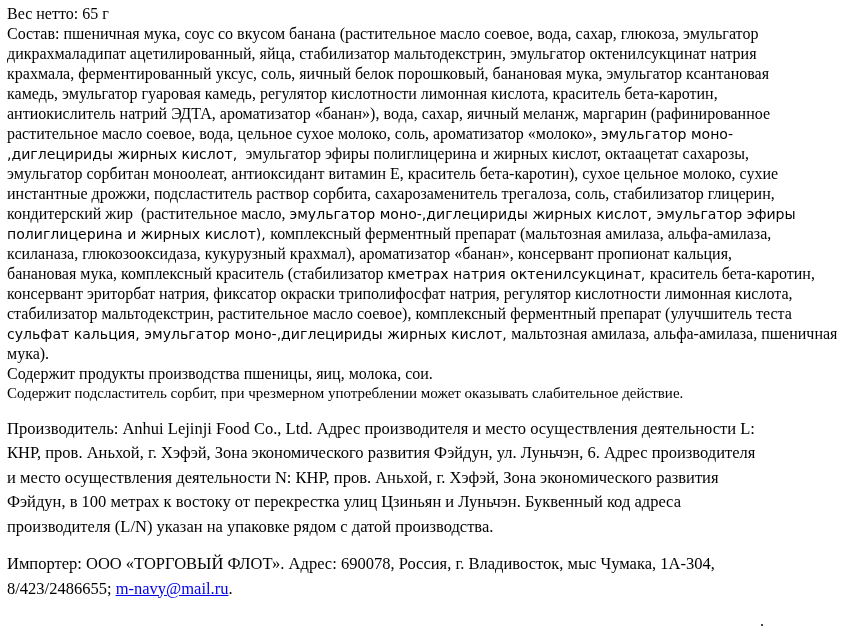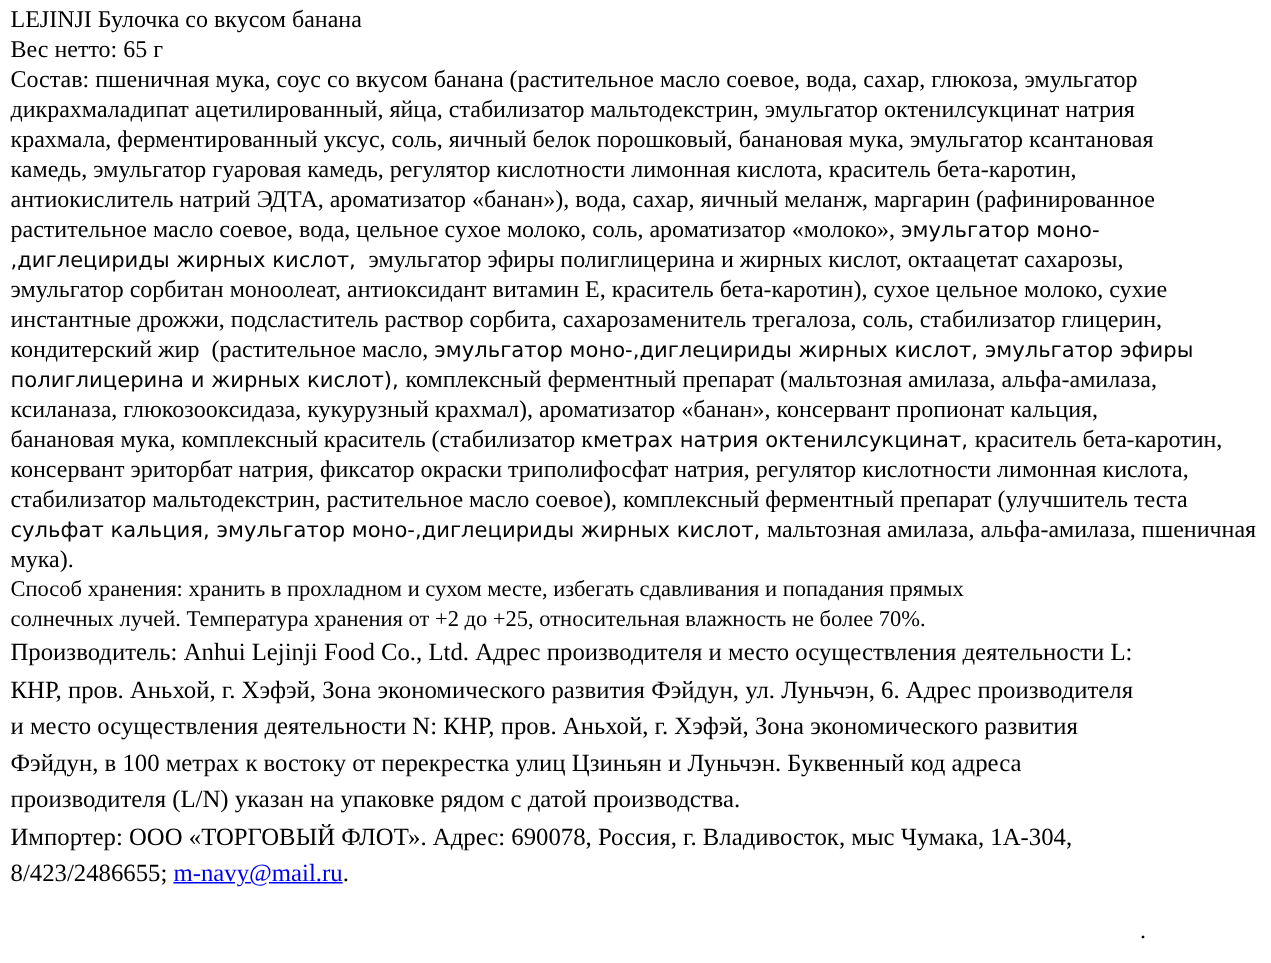--- a/index.html
+++ b/index.html
@@ -24,21 +24,21 @@
     white-space: pre;          
     line-height: 20px;
   }
   #doc p.small {
     font-size: 15px;
     line-height: 19.6px;
   }
   #doc p.spaced {
     font-size: 16.5px;
     line-height: 24.5px;
-    margin-top: 0;
+    margin-top: 13px;
   }
   .alt {
     font-family: "DejaVu Sans", sans-serif;
     font-size: 0.88em;
   }
   a.email-link {
     color: var(--link-color, #0000EE);
     text-decoration: underline;
     cursor: pointer;
   }
@@ -46,41 +46,40 @@
     position: absolute;
     left: 760px;
     top: 612px;
     font-size: 16px;
   }
 </style>
 </head>
 <body style="background: rgb(255, 255, 255); color: rgb(0, 0, 0);">
 
 <div id="doc">
-    <p><span>LEJINJI Булочка со вкусом банана</span></p>
     <p><span>Вес нетто: 65 г</span></p>
     <p><span>Состав: пшеничная мука, соус со вкусом банана (растительное масло соевое, вода, сахар, глюкоза, эмульгатор
 дикрахмаладипат ацетилированный, яйца, стабилизатор мальтодекстрин, эмульгатор октенилсукцинат натрия
 крахмала, ферментированный уксус, соль, яичный белок порошковый, банановая мука, эмульгатор ксантановая
 камедь, эмульгатор гуаровая камедь, регулятор кислотности лимонная кислота, краситель бета-каротин,
 антиокислитель натрий ЭДТА, ароматизатор «банан»), вода, сахар, яичный меланж, маргарин (рафинированное
 растительное масло соевое, вода, цельное сухое молоко, соль, ароматизатор «молоко», </span><span class="alt">эмульгатор моно-
 ,диглецириды жирных кислот, </span><span> эмульгатор эфиры полиглицерина и жирных кислот, октаацетат сахарозы,
 эмульгатор сорбитан моноолеат, антиоксидант витамин Е, краситель бета-каротин), сухое цельное молоко, сухие
 инстантные дрожжи, подсластитель раствор сорбита, сахарозаменитель трегалоза, соль, стабилизатор глицерин,
 кондитерский жир  (растительное масло, </span><span class="alt">эмульгатор моно-,диглецириды жирных кислот, эмульгатор эфиры
 полиглицерина и жирных кислот), </span><span>комплексный ферментный препарат (мальтозная амилаза, альфа-амилаза,
 ксиланаза, глюкозооксидаза, кукурузный крахмал), ароматизатор «банан», консервант пропионат кальция,
 банановая мука, комплексный краситель (стабилизатор к</span><span class="alt">метрах натрия октенилсукцинат, </span><span>краситель бета-каротин,
 консервант эриторбат натрия, фиксатор окраски триполифосфат натрия, регулятор кислотности лимонная кислота,
 стабилизатор мальтодекстрин, растительное масло соевое), комплексный ферментный препарат (улучшитель теста
 </span><span class="alt">сульфат кальция, эмульгатор моно-,диглецириды жирных кислот, </span><span>мальтозная амилаза, альфа-амилаза, пшеничная
 мука).</span></p>
-    <p class="small"><span>Способ хранения: хранить в прохладном и сухом месте, избегать сдавливания и попадания прямых
-солнечных лучей. Температура хранения от +2 до +25, относительная влажность не более 70%.</span></p>
+    <p><span>Содержит продукты производства пшеницы, яиц, молока, сои.</span></p>
+    <p class="small"><span>Содержит подсластитель сорбит, при чрезмерном употреблении может оказывать слабительное действие.</span></p>
     <p class="spaced"><span>Производитель: Anhui Lejinji Food Co., Ltd. Адрес производителя и место осуществления деятельности L:
 КНР, пров. Аньхой, г. Хэфэй, Зона экономического развития Фэйдун, ул. Луньчэн, 6. Адрес производителя
 и место осуществления деятельности N: КНР, пров. Аньхой, г. Хэфэй, Зона экономического развития
 Фэйдун, в 100 метрах к востоку от перекрестка улиц Цзиньян и Луньчэн. Буквенный код адреса
 производителя (L/N) указан на упаковке рядом с датой производства.</span></p>
     <p class="spaced"><span>Импортер: ООО «ТОРГОВЫЙ ФЛОТ». Адрес: 690078, Россия, г. Владивосток, мыс Чумака, 1А-304,
 8/423/2486655; </span><a class="email-link" href="#">m-navy@mail.ru</a><span>.</span></p>
   </div>
 
 <span class="stray">.</span>

